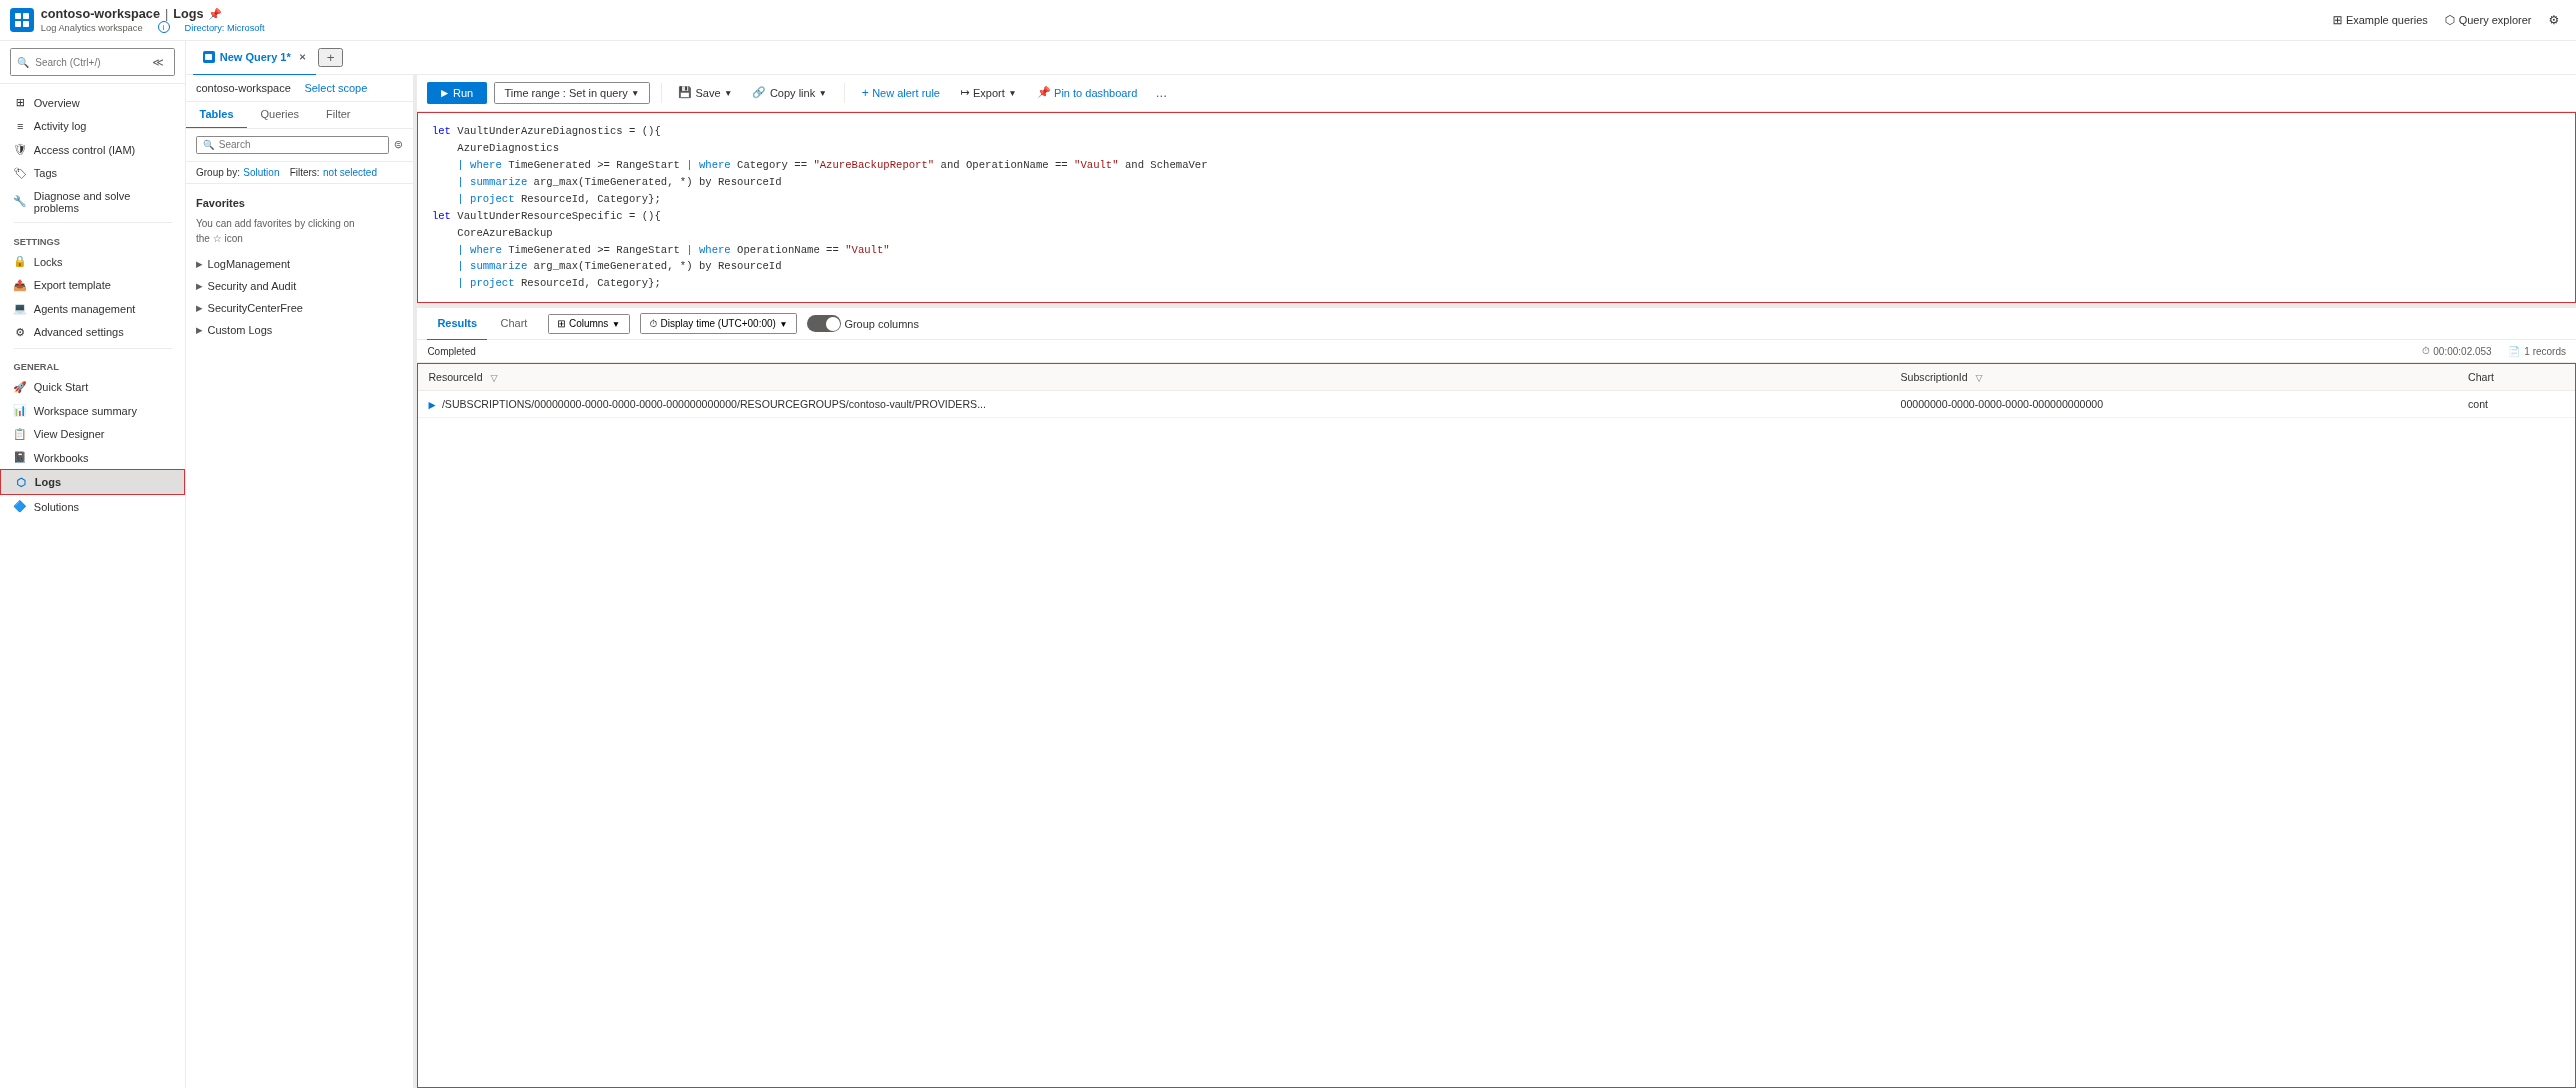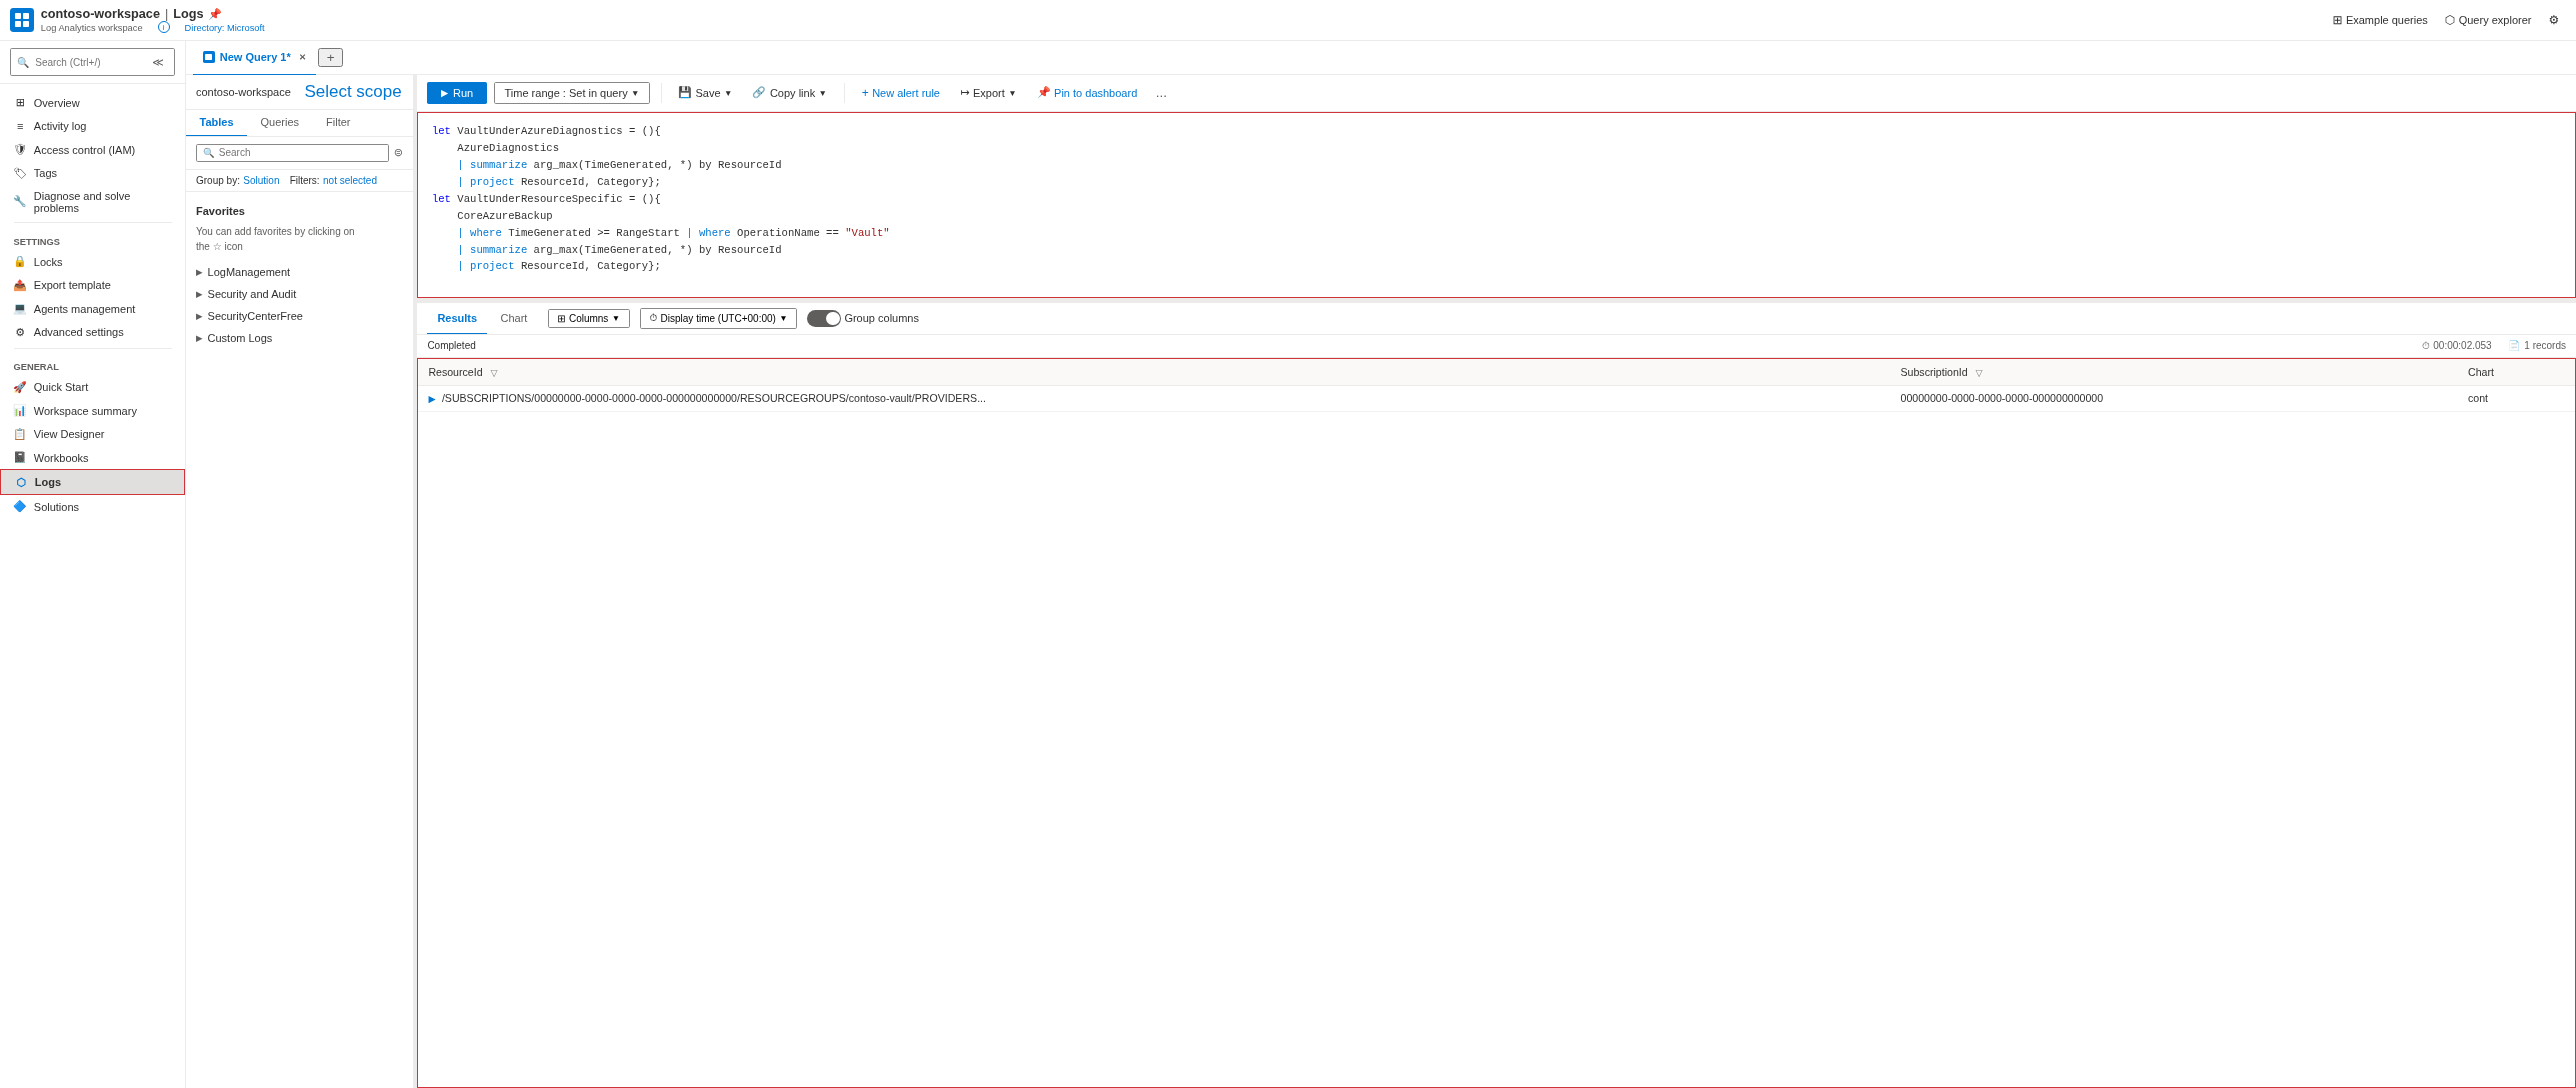--- a/index.html
+++ b/index.html
@@ -237,21 +237,21 @@
         <span class="tab-close">✕</span>
       </div>
       <button class="tab-add">+</button>
     </div>
 
     <div class="query-area">
 
       <div class="left-panel">
         <div class="scope-bar">
           <span style="font-size:11px;font-weight:500;">contoso-workspace</span>
-          <span style="color:#0078d4;font-size:17px;cursor:pointer;margin-left:6.8px;">Select scope</span>
+          <span style="color:#0078d4;font-size:11px;cursor:pointer;margin-left:6.8px;">Select scope</span>
         </div>
         <div class="panel-tabs">
           <div class="panel-tab active">Tables</div>
           <div class="panel-tab">Queries</div>
           <div class="panel-tab">Filter</div>
         </div>
         <div class="panel-search">
           <div class="panel-search-box">
             <span style="color:#605e5c;font-size:9.3px;">🔍</span>
             <input type="text" placeholder="Search" style="">
@@ -325,20 +325,21 @@
           <button class="toolbar-btn toolbar-btn-primary">
             <span style="font-size:11px;">📌</span>
             <span>Pin to dashboard</span>
           </button>
           <button class="toolbar-more">...</button>
         </div>
 
         <div class="code-editor">
           <div class="code-line"><span class="kw">let</span> VaultUnderAzureDiagnostics = (){</div>
           <div class="code-line">    AzureDiagnostics</div>
+          <div class="code-line">    <span class="blue-kw">| where</span> TimeGenerated &gt;= RangeStart <span class="blue-kw">| where</span> Category == <span class="str">"AzureBackupReport"</span> and OperationName == <span class="str">"Vault"</span> and SchemaVer</div>
           <div class="code-line">    <span class="blue-kw">| summarize</span> arg_max(TimeGenerated, *) by ResourceId</div>
           <div class="code-line">    <span class="blue-kw">| project</span> ResourceId, Category};</div>
           <div class="code-line"><span class="kw">let</span> VaultUnderResourceSpecific = (){</div>
           <div class="code-line">    CoreAzureBackup</div>
           <div class="code-line">    <span class="blue-kw">| where</span> TimeGenerated &gt;= RangeStart <span class="blue-kw">| where</span> OperationName == <span class="str">"Vault"</span></div>
           <div class="code-line">    <span class="blue-kw">| summarize</span> arg_max(TimeGenerated, *) by ResourceId</div>
           <div class="code-line">    <span class="blue-kw">| project</span> ResourceId, Category};</div>
         </div>
 
         <div class="drag-handle-h"></div>

